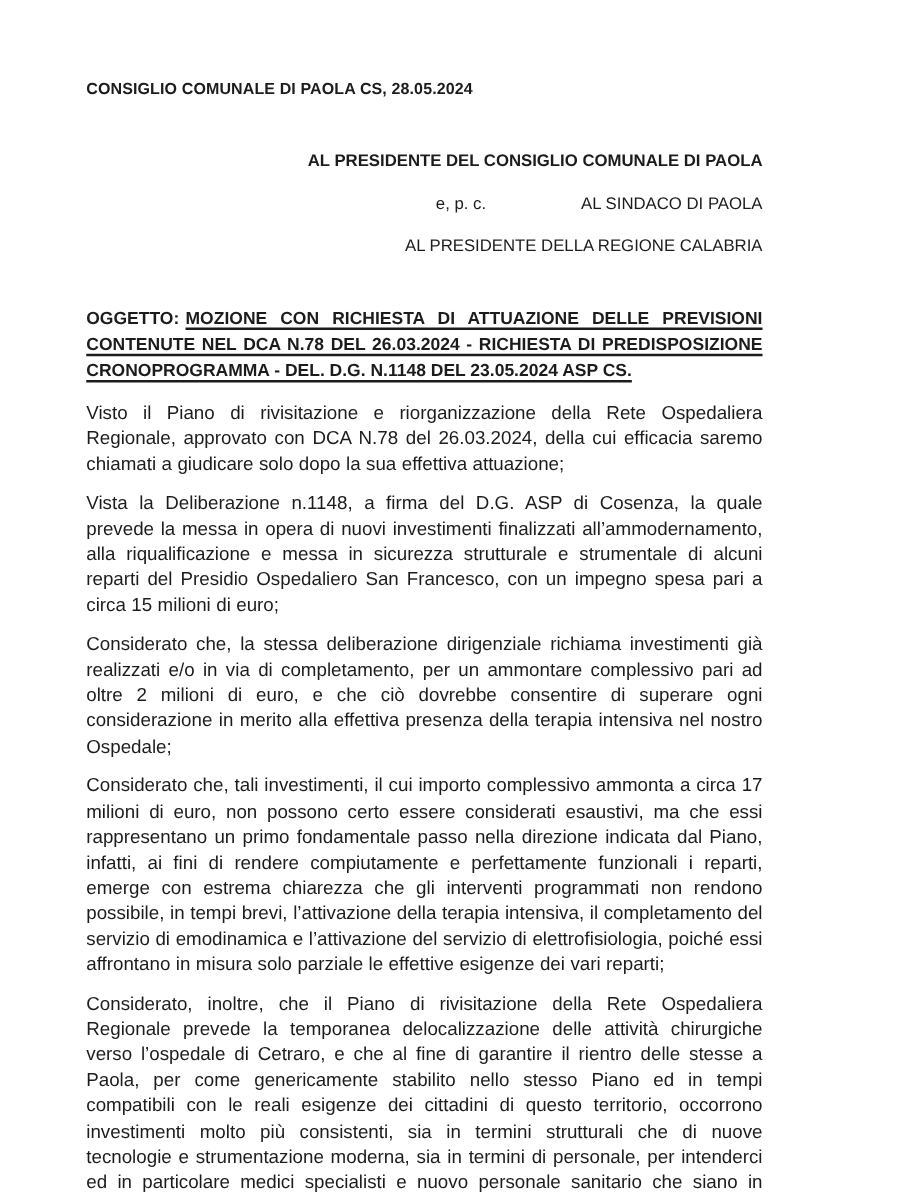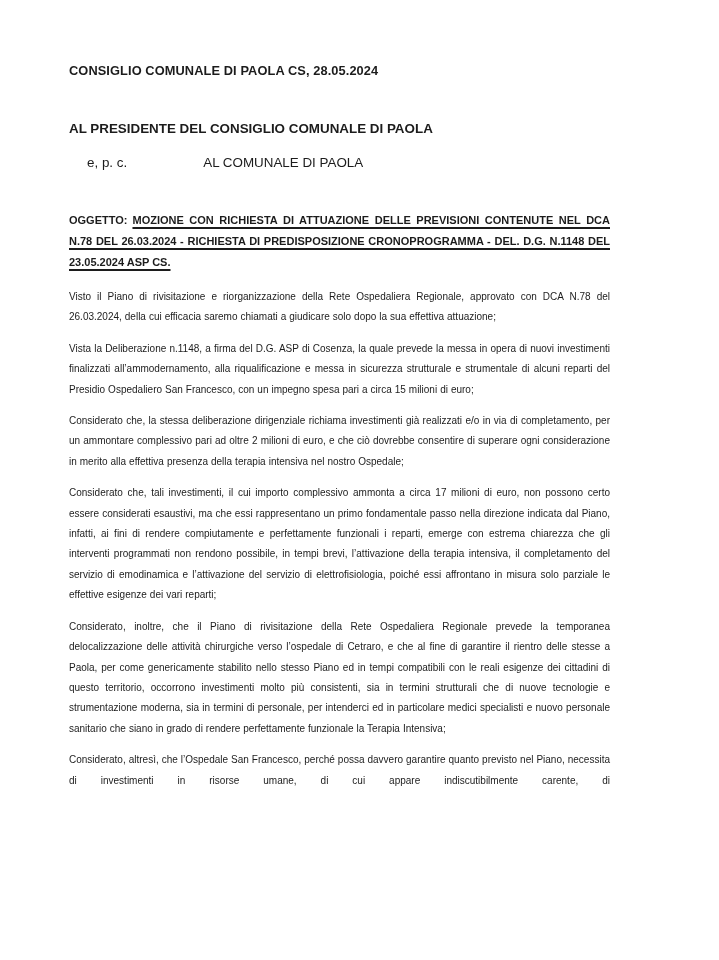--- a/index.html
+++ b/index.html
@@ -18,66 +18,67 @@
     padding: 62px 96px 0 69px;
   }
   .bold { font-weight: bold; }
   .date-line {
     font-size: 12.8px;
     line-height: 18px;
     letter-spacing: 0.1px;
   }
   .recipients {
     margin-top: 40px;
-    text-align: left;
+    text-align: right;
   }
   .recipient {
     font-size: 13.4px;
     line-height: 18px;
     margin-bottom: 16px;
   }
   .recipient:last-child { margin-bottom: 0; }
   .pc-prefix { margin-right: 76px; margin-left: 18px; }
   .subject {
     margin-top: 38px;
-    font-size: 11px;
+    font-size: 14px;
     line-height: 21px;
     text-align: justify;
   }
   .subject-label { margin-right: 5px; }
   .underline {
     text-decoration: underline;
     text-decoration-thickness: 1.6px;
     text-underline-offset: 3px;
   }
   .body-paragraphs { margin-top: 14px; }
   .para {
-    font-size: 10px;
+    font-size: 15px;
     line-height: 20.4px;
     text-align: justify;
     margin-bottom: 11px;
     word-spacing: 0.2px;
   }
   .para.cut {
     text-align-last: justify;
     margin-bottom: 0;
   }
 </style>
 </head>
 <body>
 
 <div class="page">
 
   <p class="date-line bold">CONSIGLIO COMUNALE DI PAOLA CS, 28.05.2024</p>
 
   <div class="recipients">
     <p class="recipient bold">AL PRESIDENTE DEL CONSIGLIO COMUNALE DI PAOLA</p>
     <p class="recipient">
-      <span class="pc-prefix">e, p. c.</span><span>AL COMUNALE DI PAOLA</span>
+      <span class="pc-prefix">e, p. c.</span><span>AL SINDACO DI PAOLA</span>
     </p>
+    <p class="recipient">AL PRESIDENTE DELLA REGIONE CALABRIA</p>
   </div>
 
   <p class="subject bold">
     <span class="subject-label">OGGETTO:</span><span class="underline">MOZIONE CON RICHIESTA DI ATTUAZIONE DELLE PREVISIONI CONTENUTE NEL DCA N.78 DEL 26.03.2024 - RICHIESTA DI PREDISPOSIZIONE CRONOPROGRAMMA - DEL. D.G. N.1148 DEL 23.05.2024 ASP CS.</span>
   </p>
 
   <div class="body-paragraphs">
     <p class="para">Visto il Piano di rivisitazione e riorganizzazione della Rete Ospedaliera Regionale, approvato con DCA N.78 del 26.03.2024, della cui efficacia saremo chiamati a giudicare solo dopo la sua effettiva attuazione;</p>
     <p class="para">Vista la Deliberazione n.1148, a firma del D.G. ASP di Cosenza, la quale prevede la messa in opera di nuovi investimenti finalizzati all’ammodernamento, alla riqualificazione e messa in sicurezza strutturale e strumentale di alcuni reparti del Presidio Ospedaliero San Francesco, con un impegno spesa pari a circa 15 milioni di euro;</p>
     <p class="para">Considerato che, la stessa deliberazione dirigenziale richiama investimenti già realizzati e/o in via di completamento, per un ammontare complessivo pari ad oltre 2 milioni di euro, e che ciò dovrebbe consentire di superare ogni considerazione in merito alla effettiva presenza della terapia intensiva nel nostro Ospedale;</p>

